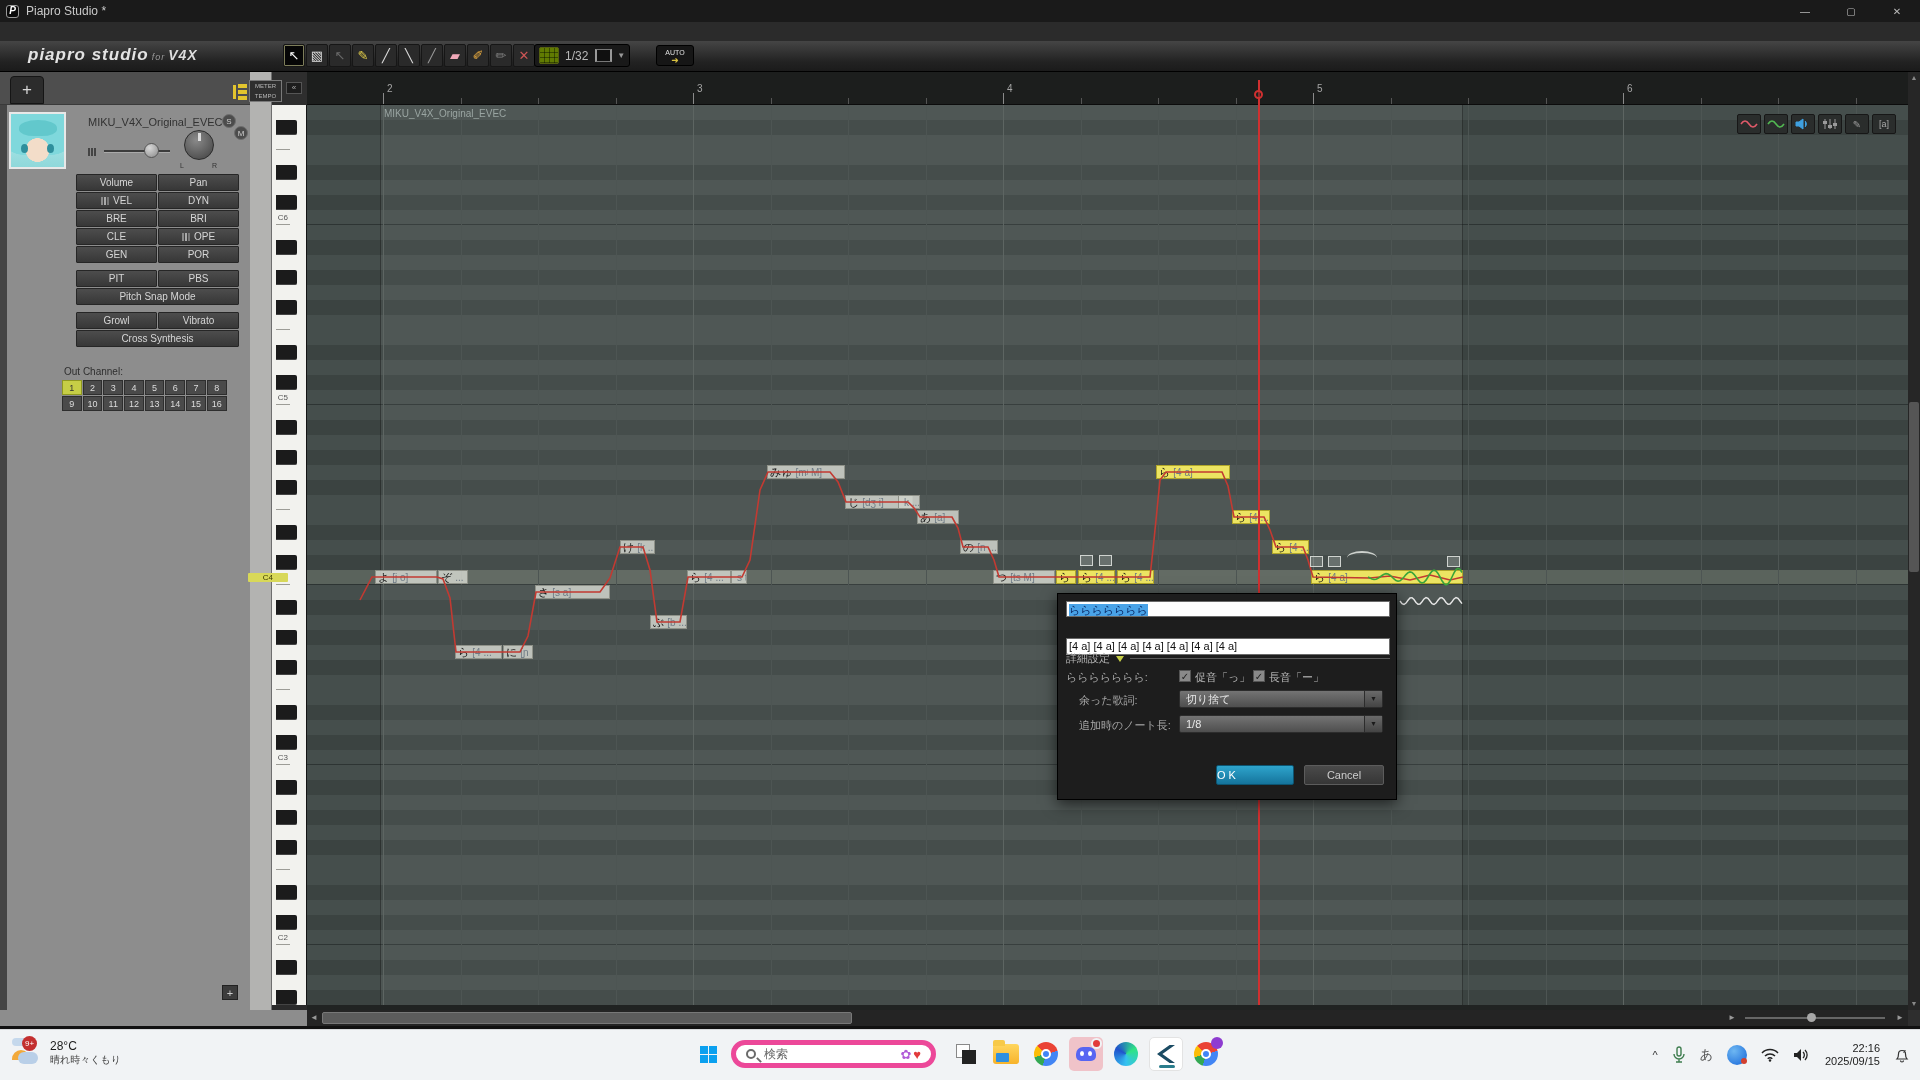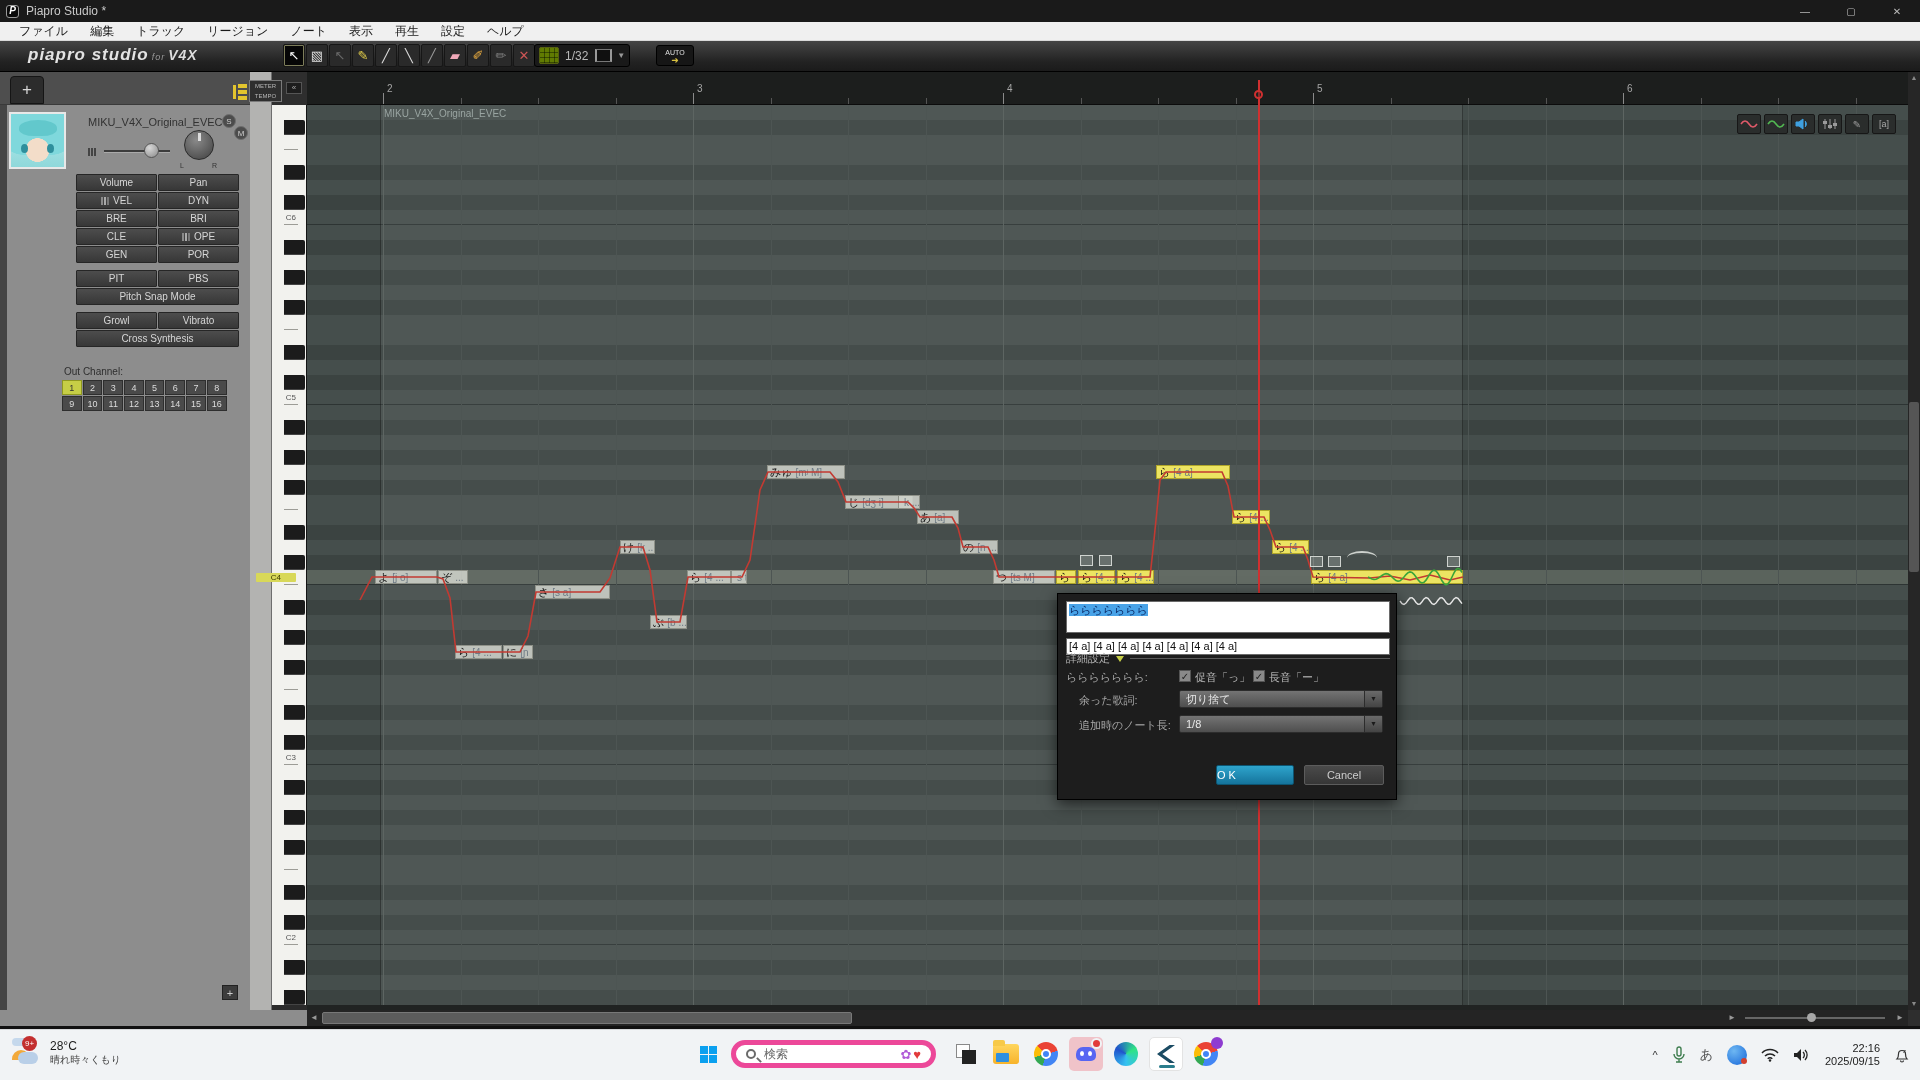--- a/index.html
+++ b/index.html
@@ -100,21 +100,21 @@
   
   #lanestrip { position:absolute; left:250px; top:72px; width:22px; height:938px; background:#b3b3b1;
     border-right:1px solid #6e6e6e; }
   #metertempo { position:absolute; left:249px; top:80px; width:33px; height:22px; background:#2e2e2e;
     border:1px solid #7a7a7a; color:#b5b5b5; font-size:6px; line-height:10px; text-align:center; z-index:3; }
   #keystop { position:absolute; left:272px; top:72px; width:35px; height:33px; background:#2e2e2e; }
   #collapsebtn { position:absolute; left:286px; top:82px; width:16px; height:12px; background:#1d1d1d;
     border:1px solid #555; color:#aaa; font-size:8px; text-align:center; line-height:10px; }
   #keys { position:absolute; left:272px; top:105px; width:35px; height:900px; background:#f2f2ee;
     border-right:1px solid #141414; }
-  .krow { position:absolute; left:12px; width:14px; height:15px; }
+  .krow { position:absolute; left:4px; width:14px; height:15px; }
   .krow.bline { border-bottom:1px solid #9c9c96; }
   .bkey { position:absolute; left:0; top:0; width:21px; height:15px; background:#1b1b1b;
     border-bottom:1px solid #444; border-radius:0 2px 2px 0; }
   .oclabel { position:absolute; right:2px; top:3px; font-size:8px; color:#555; }
   .oclabel.hl { background:#d8d858; color:#3a3a00; padding:0 15px; border-radius:1px; }
 
   
   #roll { position:absolute; left:307px; top:72px; width:1601px; height:938px; background:#202322; overflow:hidden; }
   #ruler { position:absolute; left:0; top:0; width:1601px; height:33px; background:#1c1e1d;
     border-bottom:1px solid #0c0c0c; }
@@ -261,31 +261,20 @@
   <div id="titlebar">
     <div id="appicon">P</div>
     <span>Piapro Studio *</span>
     <div class="wbtns">
       <div class="wbtn">—</div>
       <div class="wbtn">▢</div>
       <div class="wbtn">✕</div>
     </div>
   </div>
 
-  <div id="menubar">
-      <div class="menu-item">ファイル</div>
-      <div class="menu-item">編集</div>
-      <div class="menu-item">トラック</div>
-      <div class="menu-item">リージョン</div>
-      <div class="menu-item">ノート</div>
-      <div class="menu-item">表示</div>
-      <div class="menu-item">再生</div>
-      <div class="menu-item">設定</div>
-      <div class="menu-item">ヘルプ</div>
-    </div>
 
   <div id="toolbar">
     <div id="logo">
       <span>piapro studio</span><span class="for">for</span><span class="prod">V4X</span>
     </div>
     <div id="tools">
         <div class="tool active">
           <span class="tg" style="color: rgb(255, 255, 255);">↖</span>
         </div>
         <div class="tool">
@@ -736,21 +725,21 @@
       <div class="harrow" style="left:1418px;">►</div>
       <div id="zoomtrack"></div>
       <div id="zoomknob"></div>
       <div class="harrow" style="left:1586px;">►</div>
     </div>
   </div>
   <div id="corner"></div>
   <div id="bottomgap"></div>
 
   <div id="dialog">
-    <div class="dinput" style="top:7px; height:32px;"><span id="lyricsel">ららららららら</span></div>
+    <div class="dinput" style="top:7px; height:16px;"><span id="lyricsel">ららららららら</span></div>
     <div class="dinput" style="top:28px; height:17px;margin-top:16px;">[4 a]  [4 a]  [4 a]  [4 a]  [4 a]  [4 a]  [4 a]</div>
     <div id="advrow">
       <span>詳細設定</span>
       <span id="advtri"></span>
       <span id="advline"></span>
     </div>
     <div class="dlabel" style="left:8px; top:76px;">ららららららら:</div>
     <div class="cb" style="left:121px; top:76px;">✓</div>
     <div class="cblab" style="left:137px; top:76px;">促音「っ」</div>
     <div class="cb" style="left:195px; top:76px;">✓</div>

